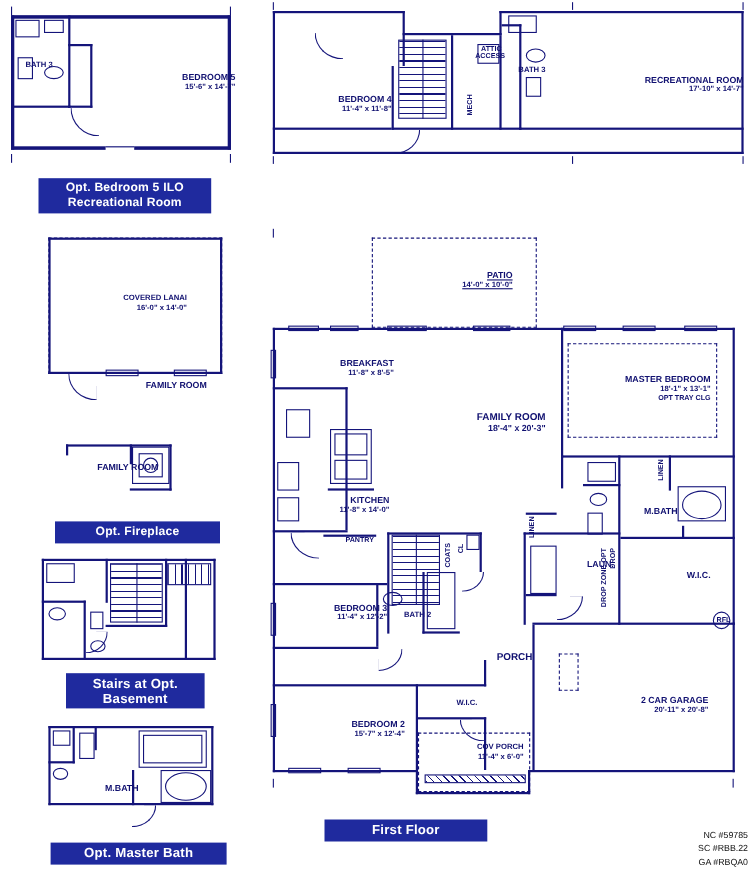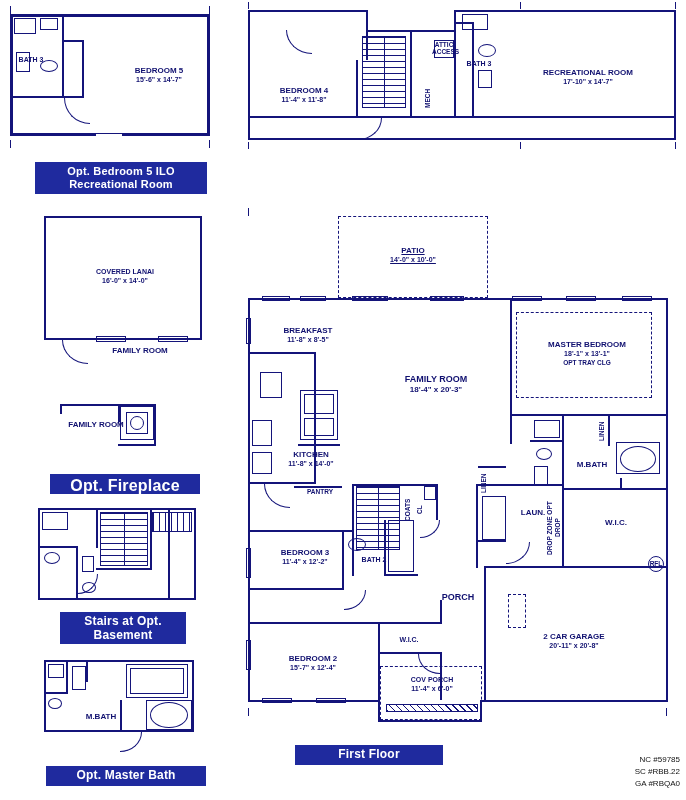--- a/index.html
+++ b/index.html
@@ -1,19 +1,19 @@
 <!DOCTYPE html>
 <html><head>
 <meta charset="utf-8">
 <style>
   html,body{margin:0;padding:0;background:#fff;}
   body{width:686px;height:800px;position:relative;font-family:"Liberation Sans",sans-serif;color:#1a1a8c;overflow:hidden;}
   .stage{position:absolute;left:0;top:0;width:686px;height:800px;}
   .lbl{position:absolute;background:#1f2a9e;color:#fff;font-weight:bold;text-align:center;line-height:1.15;padding:2px 6px;box-sizing:border-box;letter-spacing:.2px;}
-  .rm{position:absolute;color:#101070;text-align:center;line-height:1.25;font-weight:bold;}
+  .rm{position:absolute;color:#101070;text-align:right;line-height:1.25;font-weight:bold;}
   .wall{position:absolute;background:#14147a;}
   .box{position:absolute;border:2px solid #14147a;box-sizing:border-box;}
   .thin{position:absolute;border:1px solid #14147a;box-sizing:border-box;}
   .dash{position:absolute;border:1px dashed #14147a;box-sizing:border-box;}
   .hatch{position:absolute;box-sizing:border-box;border:1px solid #14147a;
     background:repeating-linear-gradient(45deg,#14147a 0 1px,transparent 1px 5px);}
   .stairs{position:absolute;box-sizing:border-box;border:1px solid #14147a;
     background:repeating-linear-gradient(to bottom,#14147a 0 1px,transparent 1px 6px);}
   .stairsv{position:absolute;box-sizing:border-box;border:1px solid #14147a;
     background:repeating-linear-gradient(to right,#14147a 0 1px,transparent 1px 6px);}
@@ -51,21 +51,21 @@
     <div class="thin" style="left:16px;top:52px;width:14px;height:20px;"></div>
     <div class="door" style="left:64px;top:98px;width:26px;height:26px;"></div>
     <div class="wall" style="left:96px;top:133px;width:26px;height:3px;background:#fff;border-top:1px solid #14147a;"></div>
     <div class="rm t7" style="left:14px;top:56px;width:34px;">BATH 3</div>
     <div class="rm t8" style="left:104px;top:66px;width:110px;">BEDROOM 5<div class="t7">15'-6" x 14'-7"</div></div>
     <div class="wall" style="left:10px;top:6px;width:1px;height:8px;"></div>
     <div class="wall" style="left:209px;top:6px;width:1px;height:8px;"></div>
     <div class="wall" style="left:10px;top:140px;width:1px;height:8px;"></div>
     <div class="wall" style="left:209px;top:140px;width:1px;height:8px;"></div>
   </div>
-  <div class="lbl t9" style="left:35px;top:162px;width:172px;height:32px;padding-top:3px;font-size:11px;">
+  <div class="lbl t9" style="left:35px;top:162px;width:157px;height:32px;padding-top:3px;font-size:11px;">
     <span style="white-space:pre-line;">Opt. Bedroom 5 ILO
 Recreational Room</span>
   </div>
 
   <div>
     <div class="wall" style="left:248px;top:10px;width:2px;height:130px;"></div>
     <div class="wall" style="left:248px;top:10px;width:120px;height:2px;"></div>
     <div class="wall" style="left:366px;top:10px;width:2px;height:50px;"></div>
     <div class="wall" style="left:366px;top:30px;width:90px;height:2px;"></div>
     <div class="wall" style="left:454px;top:10px;width:2px;height:22px;"></div>
@@ -121,21 +121,21 @@
     <div class="wall" style="left:60px;top:404px;width:96px;height:2px;"></div>
     <div class="wall" style="left:154px;top:404px;width:2px;height:42px;"></div>
     <div class="wall" style="left:118px;top:404px;width:2px;height:18px;"></div>
     <div class="thin" style="left:120px;top:406px;width:34px;height:34px;"></div>
     <div class="thin" style="left:126px;top:412px;width:22px;height:22px;"></div>
     <div class="circ" style="left:130px;top:416px;width:14px;height:14px;"></div>
     <div class="wall" style="left:60px;top:404px;width:2px;height:10px;"></div>
     <div class="wall" style="left:118px;top:444px;width:38px;height:2px;"></div>
     <div class="rm t8" style="left:48px;top:420px;width:96px;">FAMILY ROOM</div>
   </div>
-  <div class="lbl" style="left:50px;top:474px;width:150px;height:20px;font-size:16px;padding-top:3px;">
+  <div class="lbl" style="left:50px;top:474px;width:150px;height:20px;font-size:11px;padding-top:3px;">
     <span>Opt. Fireplace</span>
   </div>
 
   <div>
     <div class="wall" style="left:38px;top:508px;width:158px;height:2px;"></div>
     <div class="wall" style="left:38px;top:508px;width:2px;height:92px;"></div>
     <div class="wall" style="left:38px;top:598px;width:158px;height:2px;"></div>
     <div class="wall" style="left:194px;top:508px;width:2px;height:92px;"></div>
     <div class="wall" style="left:96px;top:508px;width:2px;height:40px;"></div>
     <div class="wall" style="left:150px;top:508px;width:2px;height:62px;"></div>

